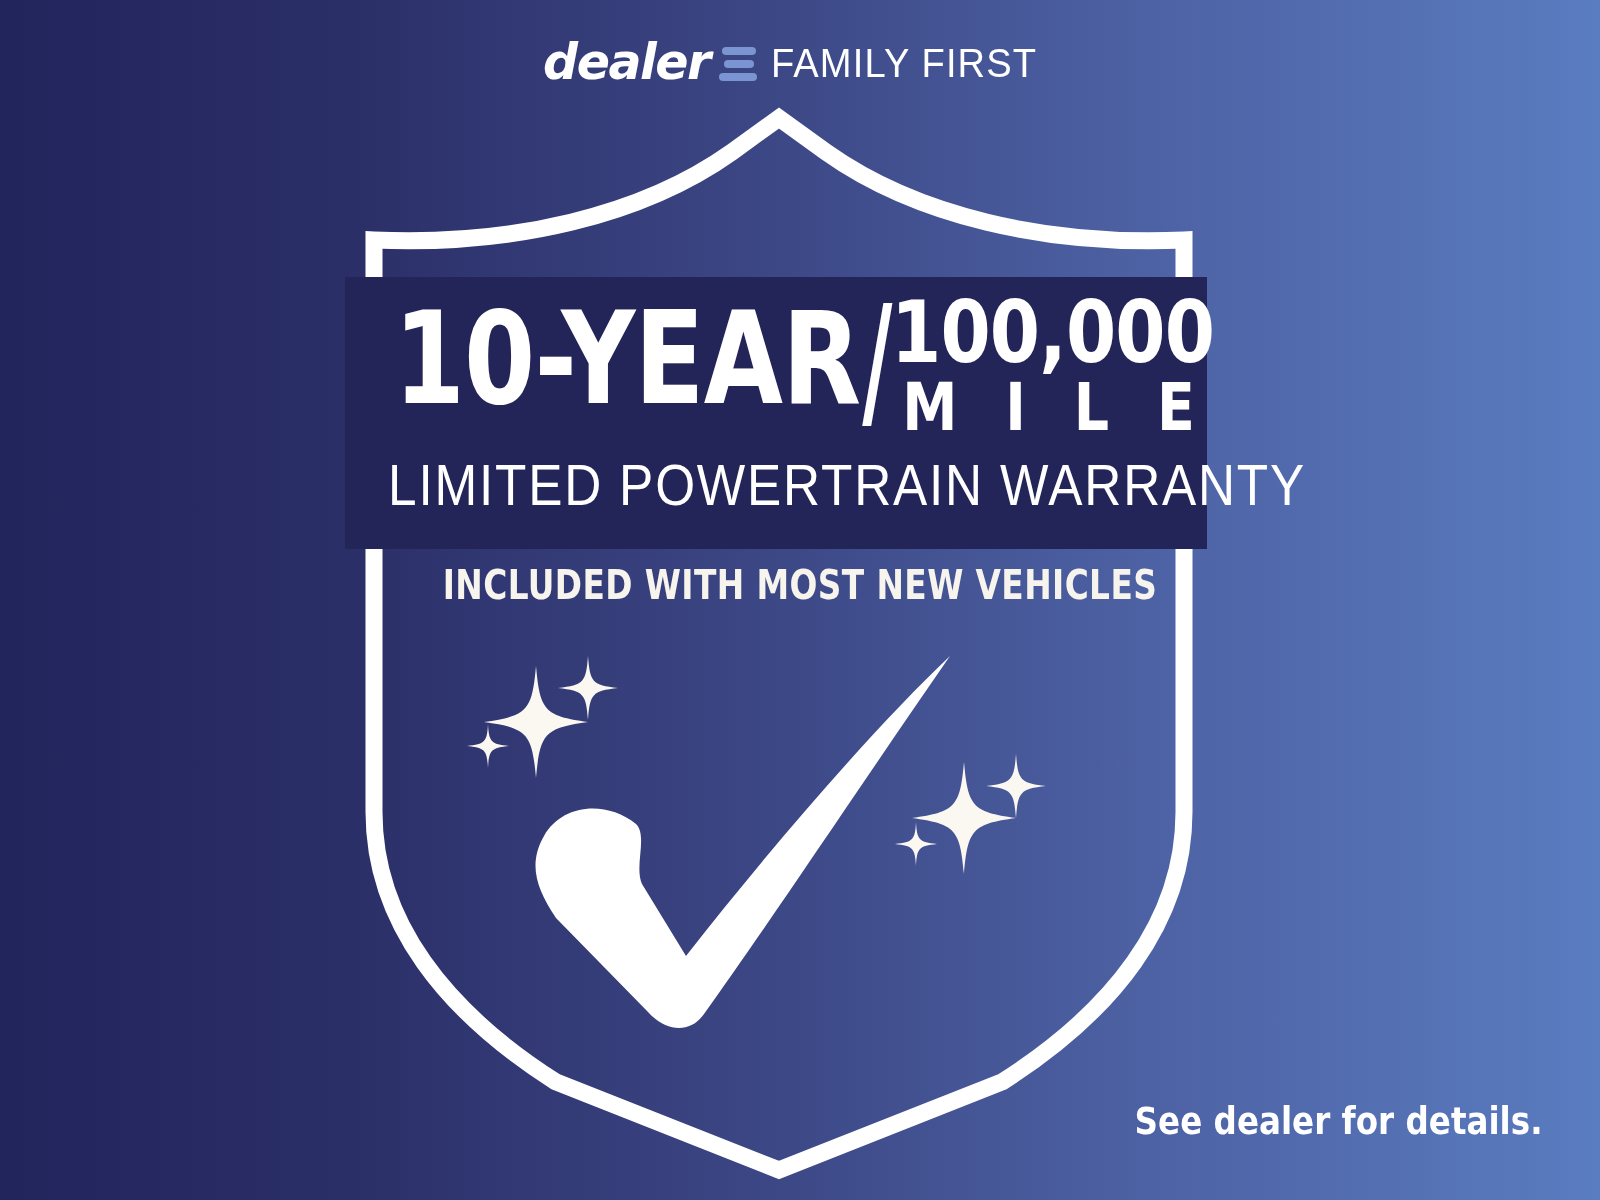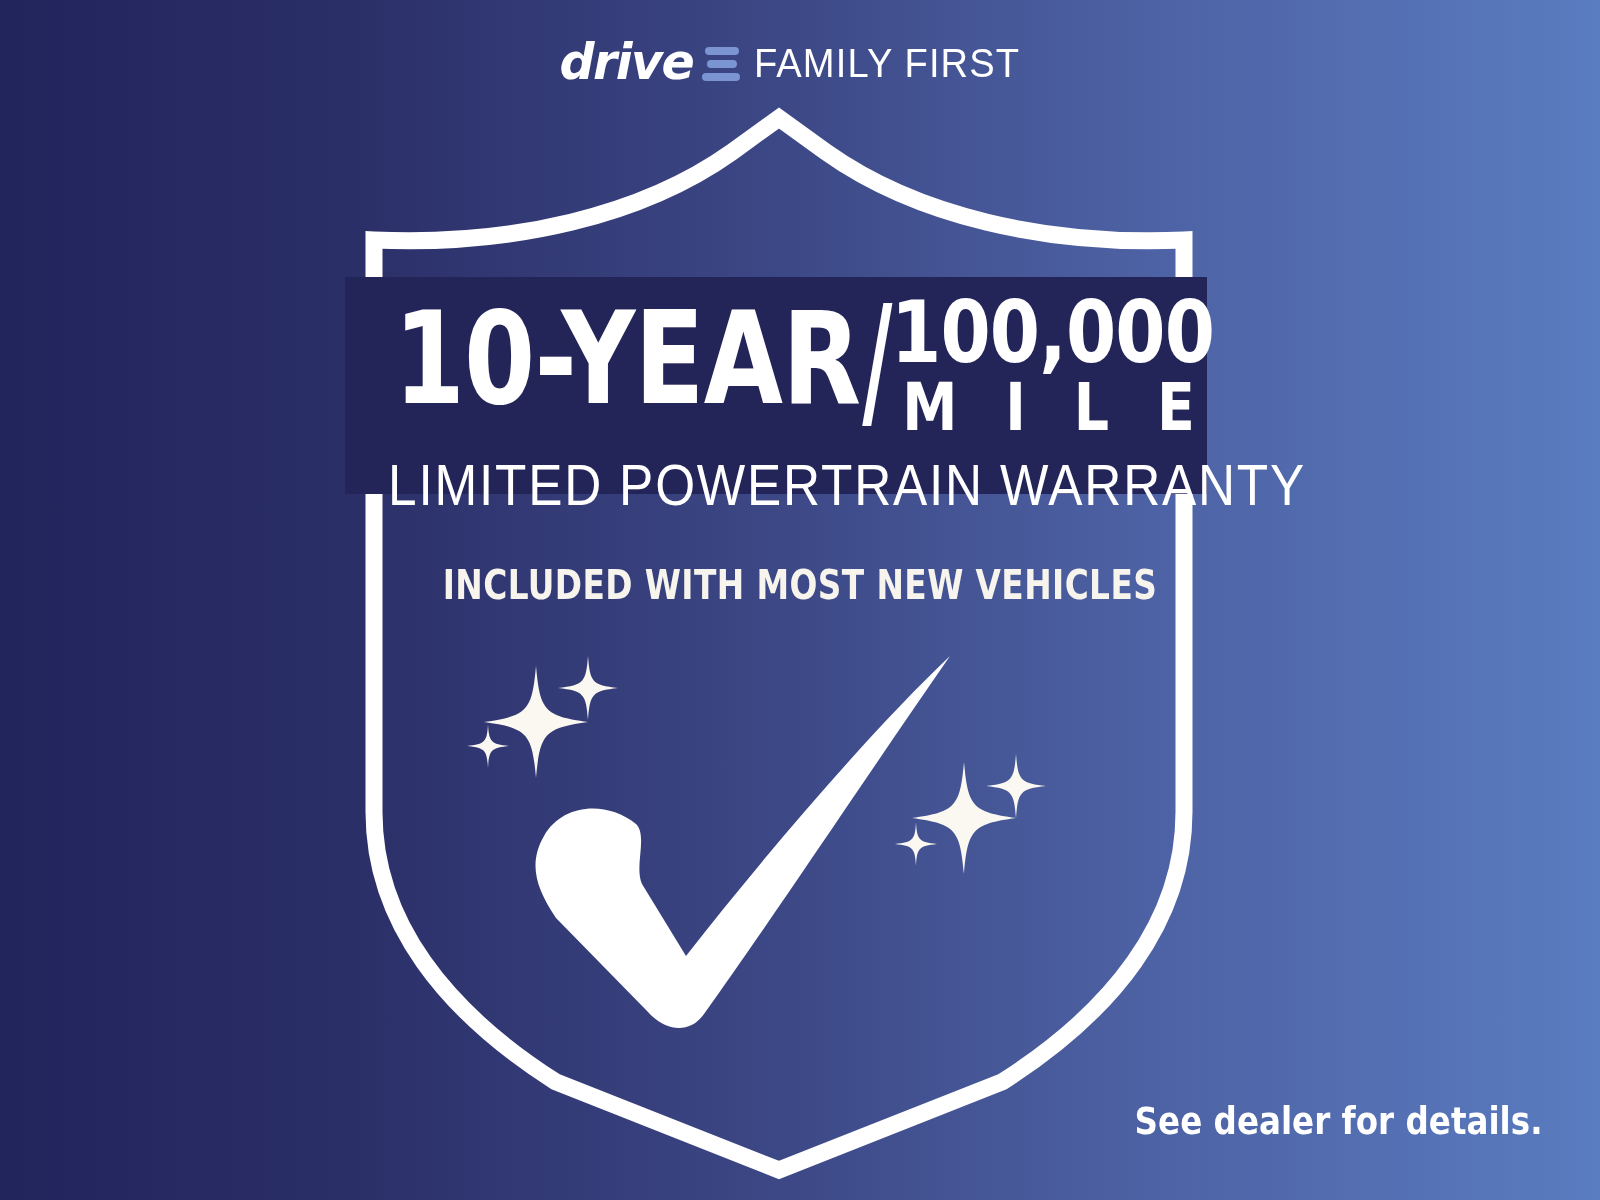--- a/index.html
+++ b/index.html
@@ -78,21 +78,21 @@
     height:1060px;
   }
   #shield-graphic svg{ display:block; width:100%; height:100%; overflow:visible; }
 
   
   #warranty-banner{
     position:absolute;
     left:345px;
     top:277px;
     width:862px;
-    height:217px;
+    height:272px;
     background:#232458;
     z-index:4;
   }
 
   #headline-row{
     position:absolute;
     left:0; top:14px;
     width:100%;
     height:150px;
     display:flex;
@@ -212,21 +212,21 @@
     transform:scaleX(0.88);
     transform-origin:right bottom;
     white-space:nowrap;
     z-index:6;
   }
 </style>
 </head>
 <body>
 
 <div id="brand-header">
-  <span id="brand-wordmark">drive</span>
+  <span id="brand-wordmark">dealer</span>
   <span id="brand-mark">
     <i class="b1"></i>
       <i class="b2"></i>
       <i class="b3"></i>
   </span>
   <span id="brand-tagline">FAMILY FIRST</span>
 </div>
 
 <div id="shield-graphic">
   <svg viewBox="0 0 846 1060" xmlns="http://www.w3.org/2000/svg" aria-hidden="true">

